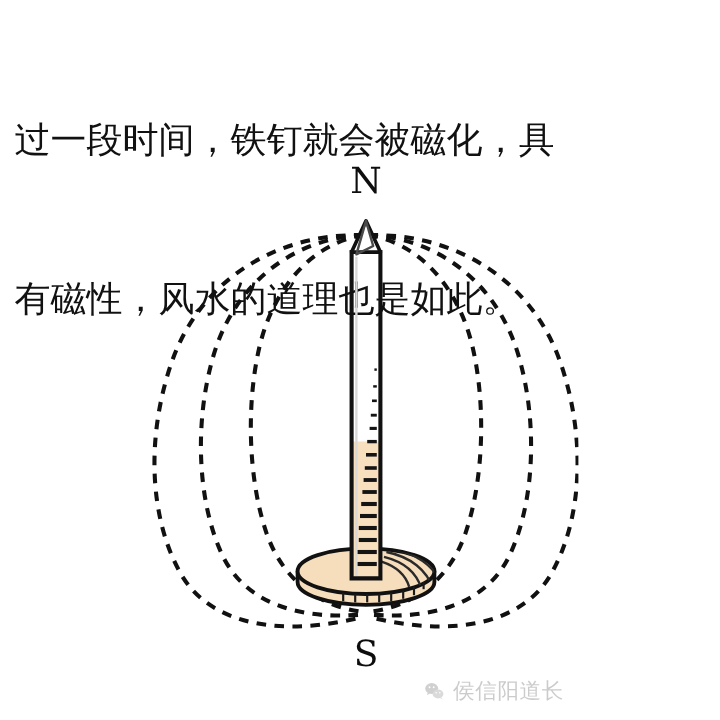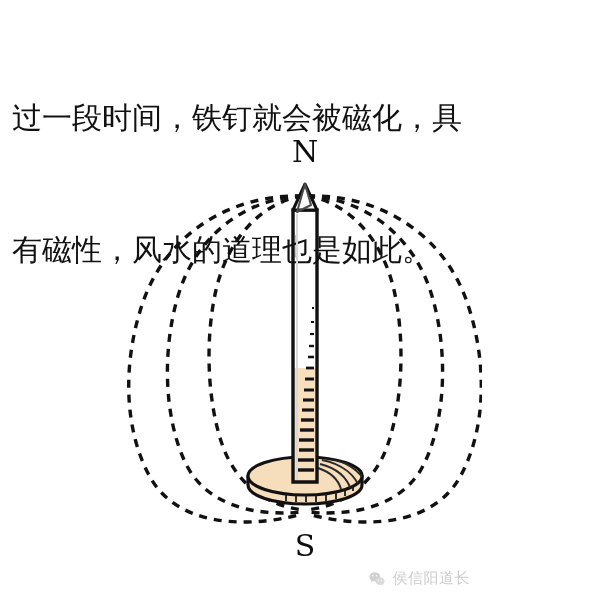--- a/index.html
+++ b/index.html
@@ -66,21 +66,21 @@
     position: absolute;
     right: 12px;
     bottom: 12px;
     display: flex;
     align-items: center;
     gap: 7px;
     opacity: 0.30;
   }
   #watermark .wm-text {
     font-family: "DejaVu Sans", "Liberation Sans", sans-serif;
-    font-size: 15px;
+    font-size: 18px;
     color: #555555;
     letter-spacing: 0.5px;
   }
   #watermark .wm-icon {
     width: 18px;
     height: 18px;
     display: block;
   }
 </style>
 </head>

